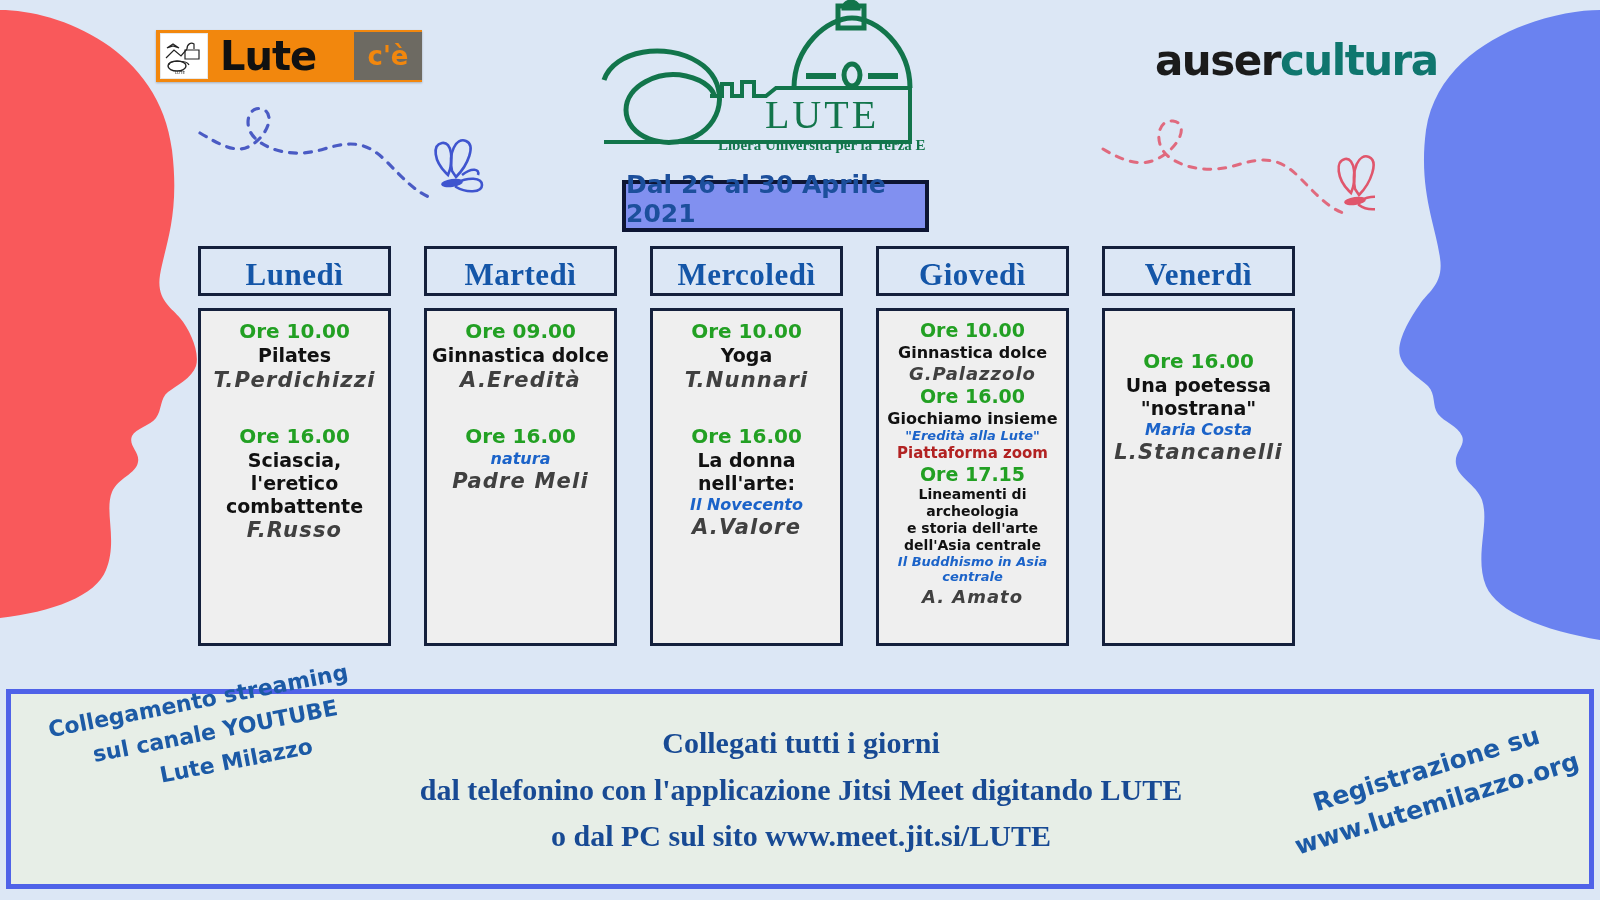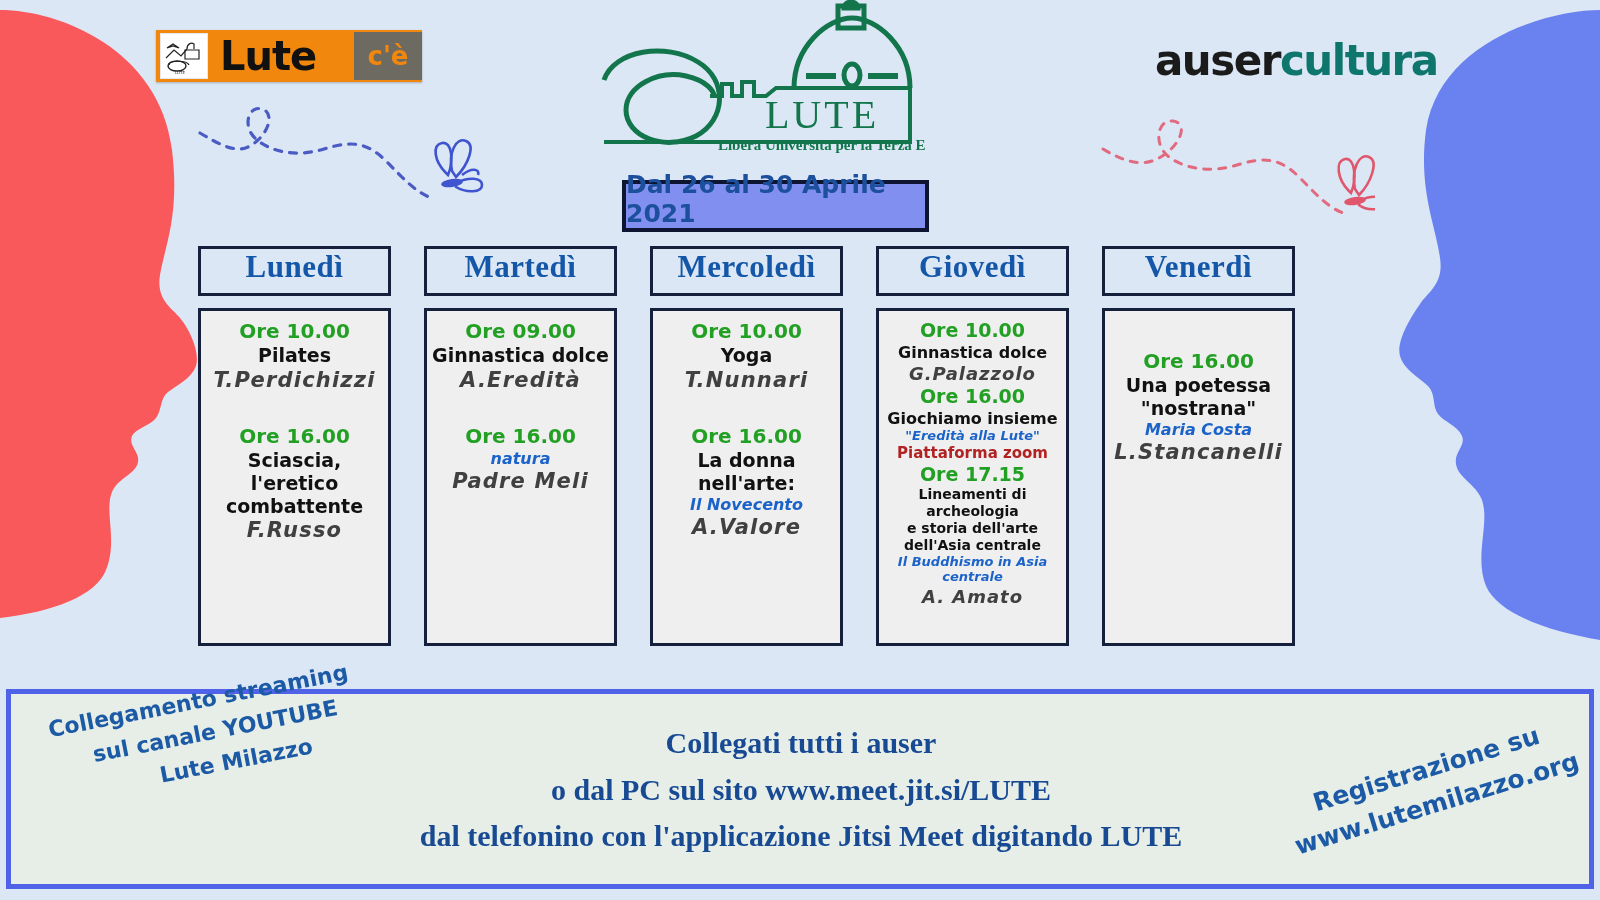--- a/index.html
+++ b/index.html
@@ -66,21 +66,21 @@
     color:#1c4f9c;font-size:25px;font-weight:bold;
     font-family:"DejaVu Sans", sans-serif;
   }
 
   
   #week{position:absolute;left:198px;top:246px;width:1180px;height:400px;
         display:flex;gap:33px;}
   .day-col{width:193px;display:flex;flex-direction:column;}
   .day-head{
     height:50px;border:3px solid #14203c;background:#dce7f5;
-    display:flex;align-items:flex-start;justify-content:center;
+    display:flex;align-items:flex-end;justify-content:center;
     box-sizing:border-box;
   }
   .day-head-label{
     font-family:"Liberation Serif", serif;
     font-weight:bold;font-size:31px;color:#1456a8;
     letter-spacing:.5px;white-space:nowrap;
   }
   .day-body{
     margin-top:12px;flex:1;border:3px solid #14203c;background:#efefef;
     box-sizing:border-box;padding:8px 4px 8px 4px;text-align:center;
@@ -331,23 +331,23 @@
           </div>
     </div>
 
   <div id="footer">
     <div id="footer-left">
         <div>Collegamento  streaming</div>
         <div>sul canale YOUTUBE</div>
         <div>Lute Milazzo</div>
       </div>
     <div id="footer-center">
-        <div>Collegati tutti i auser</div>
+        <div>Collegati tutti i giorni</div>
+        <div>dal telefonino con l'applicazione Jitsi Meet digitando LUTE</div>
         <div>o dal PC sul sito www.meet.jit.si/LUTE</div>
-        <div>dal telefonino con l'applicazione Jitsi Meet digitando LUTE</div>
       </div>
     <div id="footer-right">
         <div>Registrazione su</div>
         <div>www.lutemilazzo.org</div>
       </div>
   </div>
 
 </div>
 
 </body></html>

